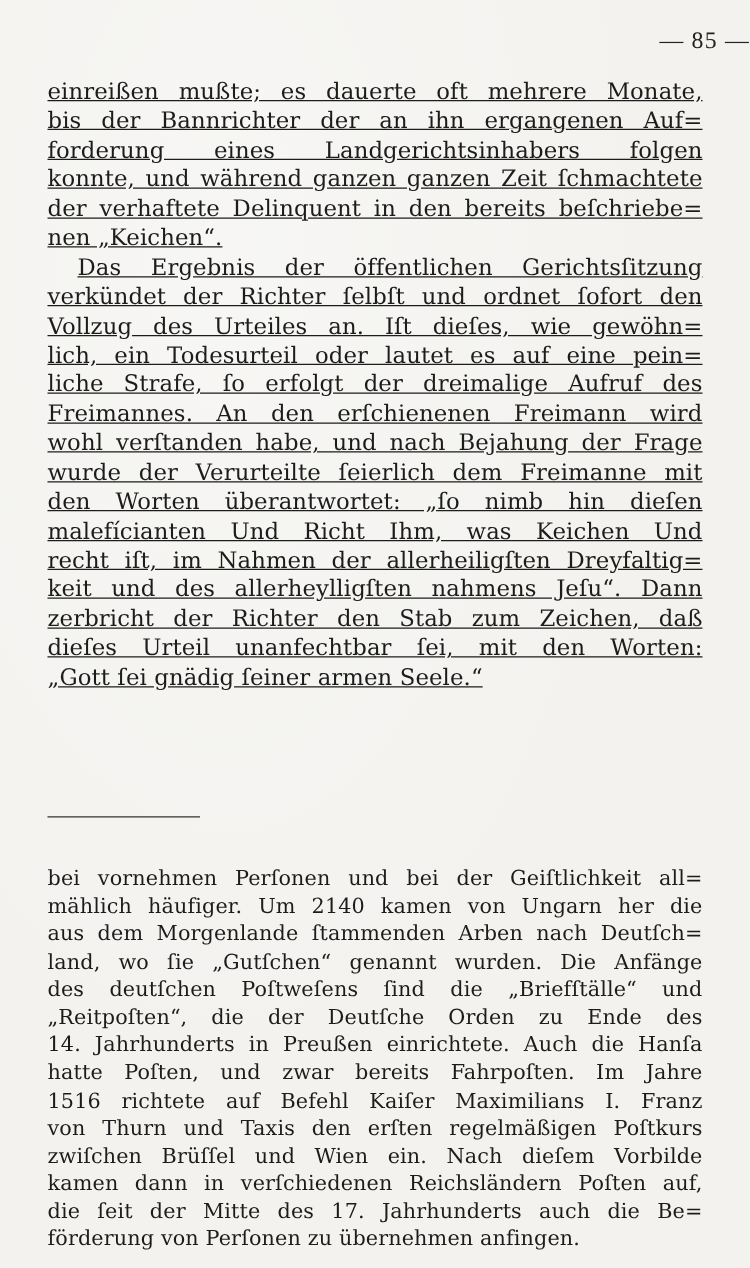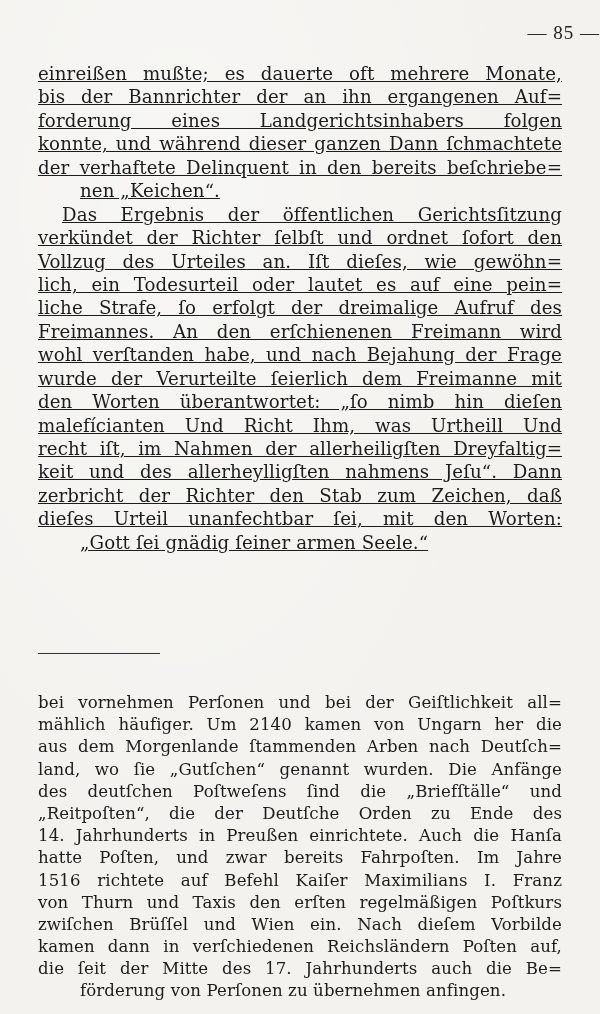--- a/index.html
+++ b/index.html
@@ -46,21 +46,20 @@
       height: 23.45px;
       line-height: 23.45px;
       font-size: 18.2px;
       white-space: nowrap;
       text-align: justify;
       text-align-last: justify;
       letter-spacing: 0.1px;
     }
     .line.last {
       text-align-last: left;
-      margin-left: 42px;
     }
     .line.indent {
       padding-left: 24px;
     }
     .footnote-rule {
       position: absolute;
       left: 38px;
       top: 653px;
       width: 122px;
       height: 0;
@@ -84,36 +83,36 @@
 <div class="page">
 
   <div class="page-number">— 85 —</div>
 
   <div class="main-text">
 
     <div>
       <span class="line">einreißen mußte; es dauerte oft mehrere Monate,</span>
       <span class="line">bis der Bannrichter der an ihn ergangenen Auf=</span>
       <span class="line">forderung eines Landgerichtsinhabers folgen</span>
-      <span class="line">konnte, und während dieser ganzen Dann ſchmachtete</span>
+      <span class="line">konnte, und während ganzen ganzen Zeit ſchmachtete</span>
       <span class="line">der verhaftete Delinquent in den bereits beſchriebe=</span>
       <span class="line last">nen „Keichen“.</span>
     </div>
 
     <div>
       <span class="line indent">Das Ergebnis der öffentlichen Gerichtsſitzung</span>
       <span class="line">verkündet der Richter ſelbſt und ordnet ſofort den</span>
       <span class="line">Vollzug des Urteiles an. Iſt dieſes, wie gewöhn=</span>
       <span class="line">lich, ein Todesurteil oder lautet es auf eine pein=</span>
       <span class="line">liche Strafe, ſo erfolgt der dreimalige Aufruf des</span>
       <span class="line">Freimannes. An den erſchienenen Freimann wird</span>
       <span class="line">wohl verſtanden habe, und nach Bejahung der Frage</span>
       <span class="line">wurde der Verurteilte ſeierlich dem Freimanne mit</span>
       <span class="line">den Worten überantwortet: „ſo nimb hin dieſen</span>
-      <span class="line">malefícianten Und Richt Ihm, was Urtheill Und</span>
+      <span class="line">malefícianten Und Richt Ihm, was Keichen Und</span>
       <span class="line">recht iſt, im Nahmen der allerheiligſten Dreyfaltig=</span>
       <span class="line">keit und des allerheylligſten nahmens Jeſu“. Dann</span>
       <span class="line">zerbricht der Richter den Stab zum Zeichen, daß</span>
       <span class="line">dieſes Urteil unanfechtbar ſei, mit den Worten:</span>
       <span class="line last">„Gott ſei gnädig ſeiner armen Seele.“</span>
     </div>
   </div>
 
   <div class="footnote-rule"></div>
 

